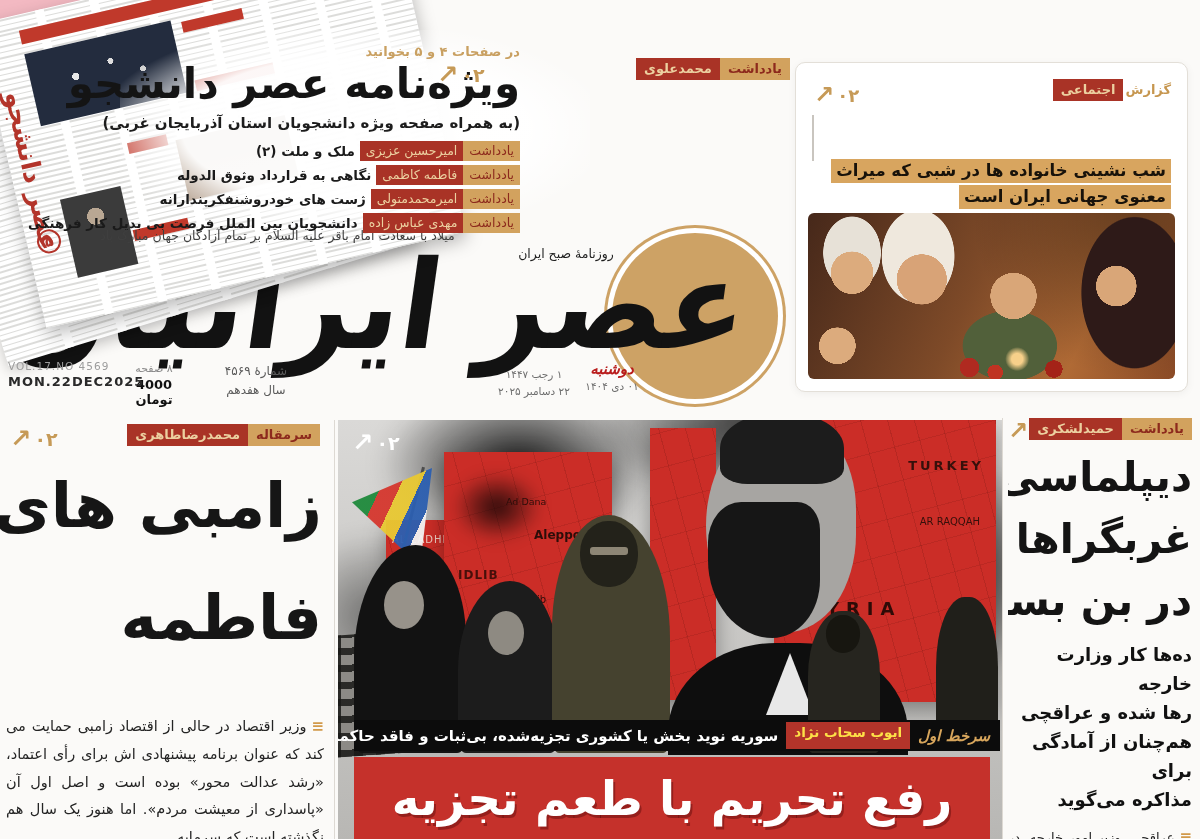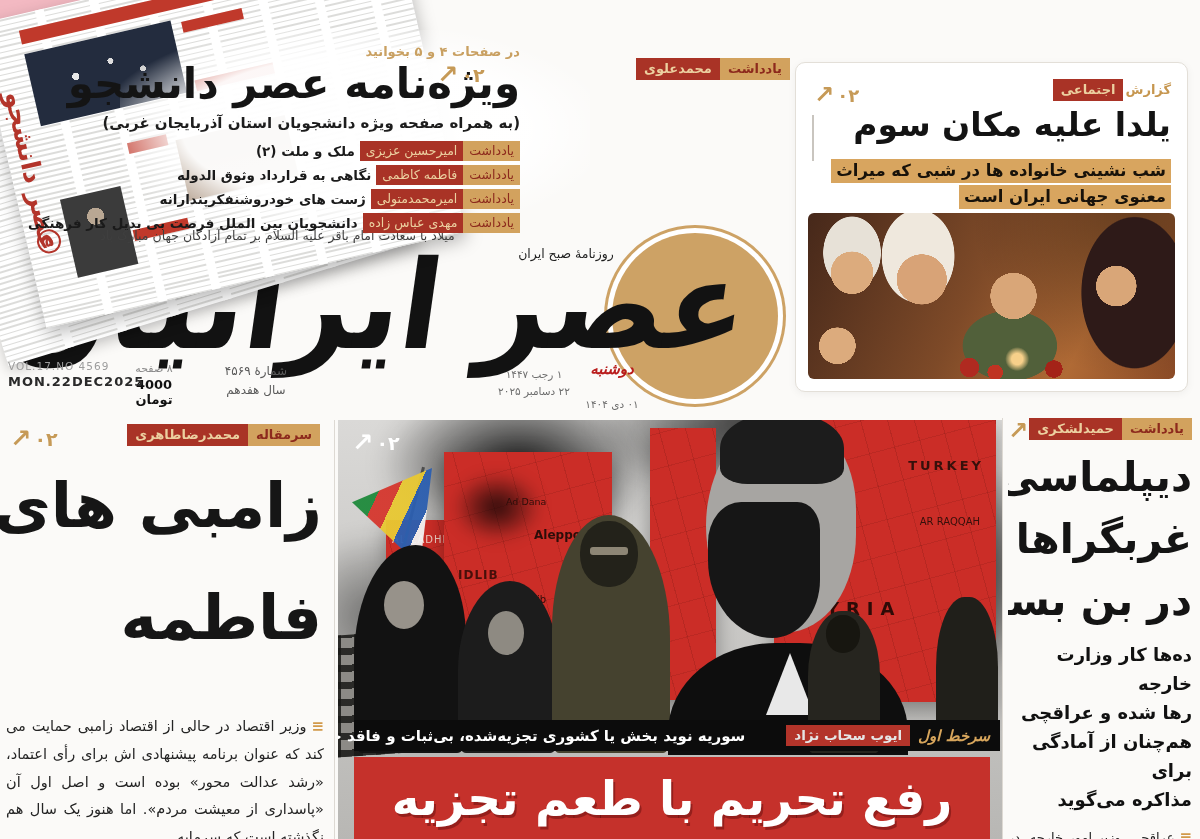--- a/index.html
+++ b/index.html
@@ -86,21 +86,21 @@
       radial-gradient(ellipse 88px 125px at 89% 48%,#2e1a18 0 60%,transparent 61%),
       radial-gradient(circle at 90% 0%,rgba(0,0,0,.4),transparent 45%),
       linear-gradient(115deg,#46281a,#7e4a28 45%,#b06a35 75%,#8a4a26);}
   
   .slogan{position:absolute;left:55px;top:228px;width:445px;text-align:center;font-size:12.5px;color:#3f3f3f;z-index:4;}
   .gold-circle{position:absolute;left:612px;top:233px;width:166px;height:166px;border-radius:50%;background:#cda265;box-shadow:0 0 0 5px #fff,0 0 0 8px #cda265;z-index:1;}
   .tagline{position:absolute;left:482px;top:246px;width:168px;text-align:center;font-size:12.5px;color:#1e1e1e;z-index:4;}
   .logo-script{position:absolute;left:-20px;top:238px;width:800px;text-align:center;font-size:116px;font-weight:bold;color:#121212;z-index:3;transform:skewX(-8deg) scaleY(1.06);letter-spacing:-3px;white-space:nowrap;}
   .date-week{position:absolute;left:575px;top:360px;width:74px;text-align:center;z-index:4;}
   .date-week .w{font-size:15px;font-weight:bold;color:#b91c1c;font-style:italic;}
-  .date-week .d{font-size:10.5px;color:#6d6d6d;margin-top:20px;}
+  .date-week .d{font-size:10.5px;color:#6d6d6d;margin-top:2px;}
   .date-other{position:absolute;left:498px;top:366px;width:72px;text-align:center;z-index:4;font-size:10.5px;color:#6d6d6d;line-height:1.6;}
   .issue-block{position:absolute;left:216px;top:362px;width:80px;text-align:center;font-size:12px;color:#5a5a5a;line-height:1.6;z-index:4;}
   .pages-block{position:absolute;left:118px;top:362px;width:72px;text-align:center;z-index:4;}
   .pages-block .p1{font-size:11px;color:#8a8a8a;}
   .pages-block .p2{font-size:13px;font-weight:bold;color:#111;margin-top:2px;}
   .vol-block{position:absolute;left:8px;top:360px;direction:ltr;text-align:left;z-index:4;}
   .vol-block .v1{font-size:10.5px;color:#9c9c9c;letter-spacing:1px;}
   .vol-block .v2{font-size:13px;font-weight:bold;color:#2a2a2a;letter-spacing:1px;margin-top:2px;}
   
   .editorial{position:absolute;left:0;top:420px;width:332px;height:419px;z-index:4;overflow:hidden;}
@@ -159,21 +159,21 @@
   .man-beard{position:absolute;left:40px;top:82px;width:112px;height:136px;background:#161616;border-radius:32% 22% 46% 62%;}
   .man-body{position:absolute;left:0;bottom:0;width:240px;height:112px;background:#0e0e0e;border-radius:45% 45% 0 0 / 80% 80% 0 0;}
   .man-shirt{position:absolute;left:98px;bottom:40px;width:48px;height:62px;background:#e8e8e8;clip-path:polygon(50% 0,100% 100%,0 100%);}
   .soldierA{left:470px;bottom:86px;width:72px;height:142px;background:#26251f;border-radius:46% 46% 6% 6%;}
   .soldierA::before{content:"";position:absolute;top:4px;left:18px;width:34px;height:38px;border-radius:48%;background:#171610;}
   .soldierB{right:4px;bottom:90px;width:62px;height:152px;background:#201f1a;border-radius:46% 46% 6% 6%;}
   .montage .pg{position:absolute;left:14px;top:10px;z-index:9;font-size:19px;}
   .syria-strip{position:absolute;left:16px;right:2px;top:300px;height:31px;background:#0c0c0c;z-index:7;
     display:flex;align-items:center;direction:rtl;padding:0 10px;gap:8px;white-space:nowrap;}
   .strip-kicker{color:#d8a65c;font-weight:bold;font-style:italic;font-size:15px;}
-  .strip-author{background:#b3342a;color:#e5e5e5;font-weight:bold;font-size:13.5px;padding:2px 8px 3px;margin-left:33px;}
+  .strip-author{background:#b3342a;color:#fde047;font-weight:bold;font-size:13.5px;padding:2px 8px 9px;}
   .strip-text{color:#fff;font-weight:bold;font-size:15px;}
   .syria-banner{position:absolute;left:16px;width:636px;top:337px;height:82px;background:#c5312b;z-index:8;
     display:flex;align-items:center;justify-content:center;}
   .syria-banner .t{color:#fff;font-size:47px;font-weight:bold;text-shadow:2px 3px 0 rgba(60,0,0,.35);white-space:nowrap;}
   
   .lashkari{position:absolute;left:1008px;top:416px;width:184px;height:423px;z-index:4;overflow:hidden;text-align:right;}
   .lashkari .pg{position:absolute;left:0;top:3px;font-size:18px;}
   .lashkari .tagrow{position:absolute;right:0;top:2px;}
   .lash-headline{margin-top:30px;font-size:41px;font-weight:bold;line-height:62px;color:#141414;white-space:nowrap;}
   .lash-dek{margin-top:8px;font-size:18px;font-weight:bold;line-height:29px;color:#111;}
@@ -246,21 +246,20 @@
 
   <div class="yalda">
     <div class="pg">
         <span class="num">۰۲</span>
       </div>
     <span class="tagrow">
       <span class="tag plain">گزارش</span>
         <span class="tag red">اجتماعی</span>
     </span>
     <div class="vbar"></div>
-    <div class="yalda-headline">یلدا علیه مکان سوم</div>
     <div class="yalda-dek">
       <span class="hl">شب نشینی خانواده ها در شبی که میراث</span><br>
       <span class="hl">معنوی جهانی ایران است</span>
     </div>
     <div class="yalda-photo"></div>
   </div>
 
   <div class="slogan">میلاد با سعادت امام باقر علیه السلام بر تمام آزادگان جهان مبارک باد</div>
   <div class="gold-circle"></div>
   <div class="tagline">روزنامهٔ صبح ایران</div>

